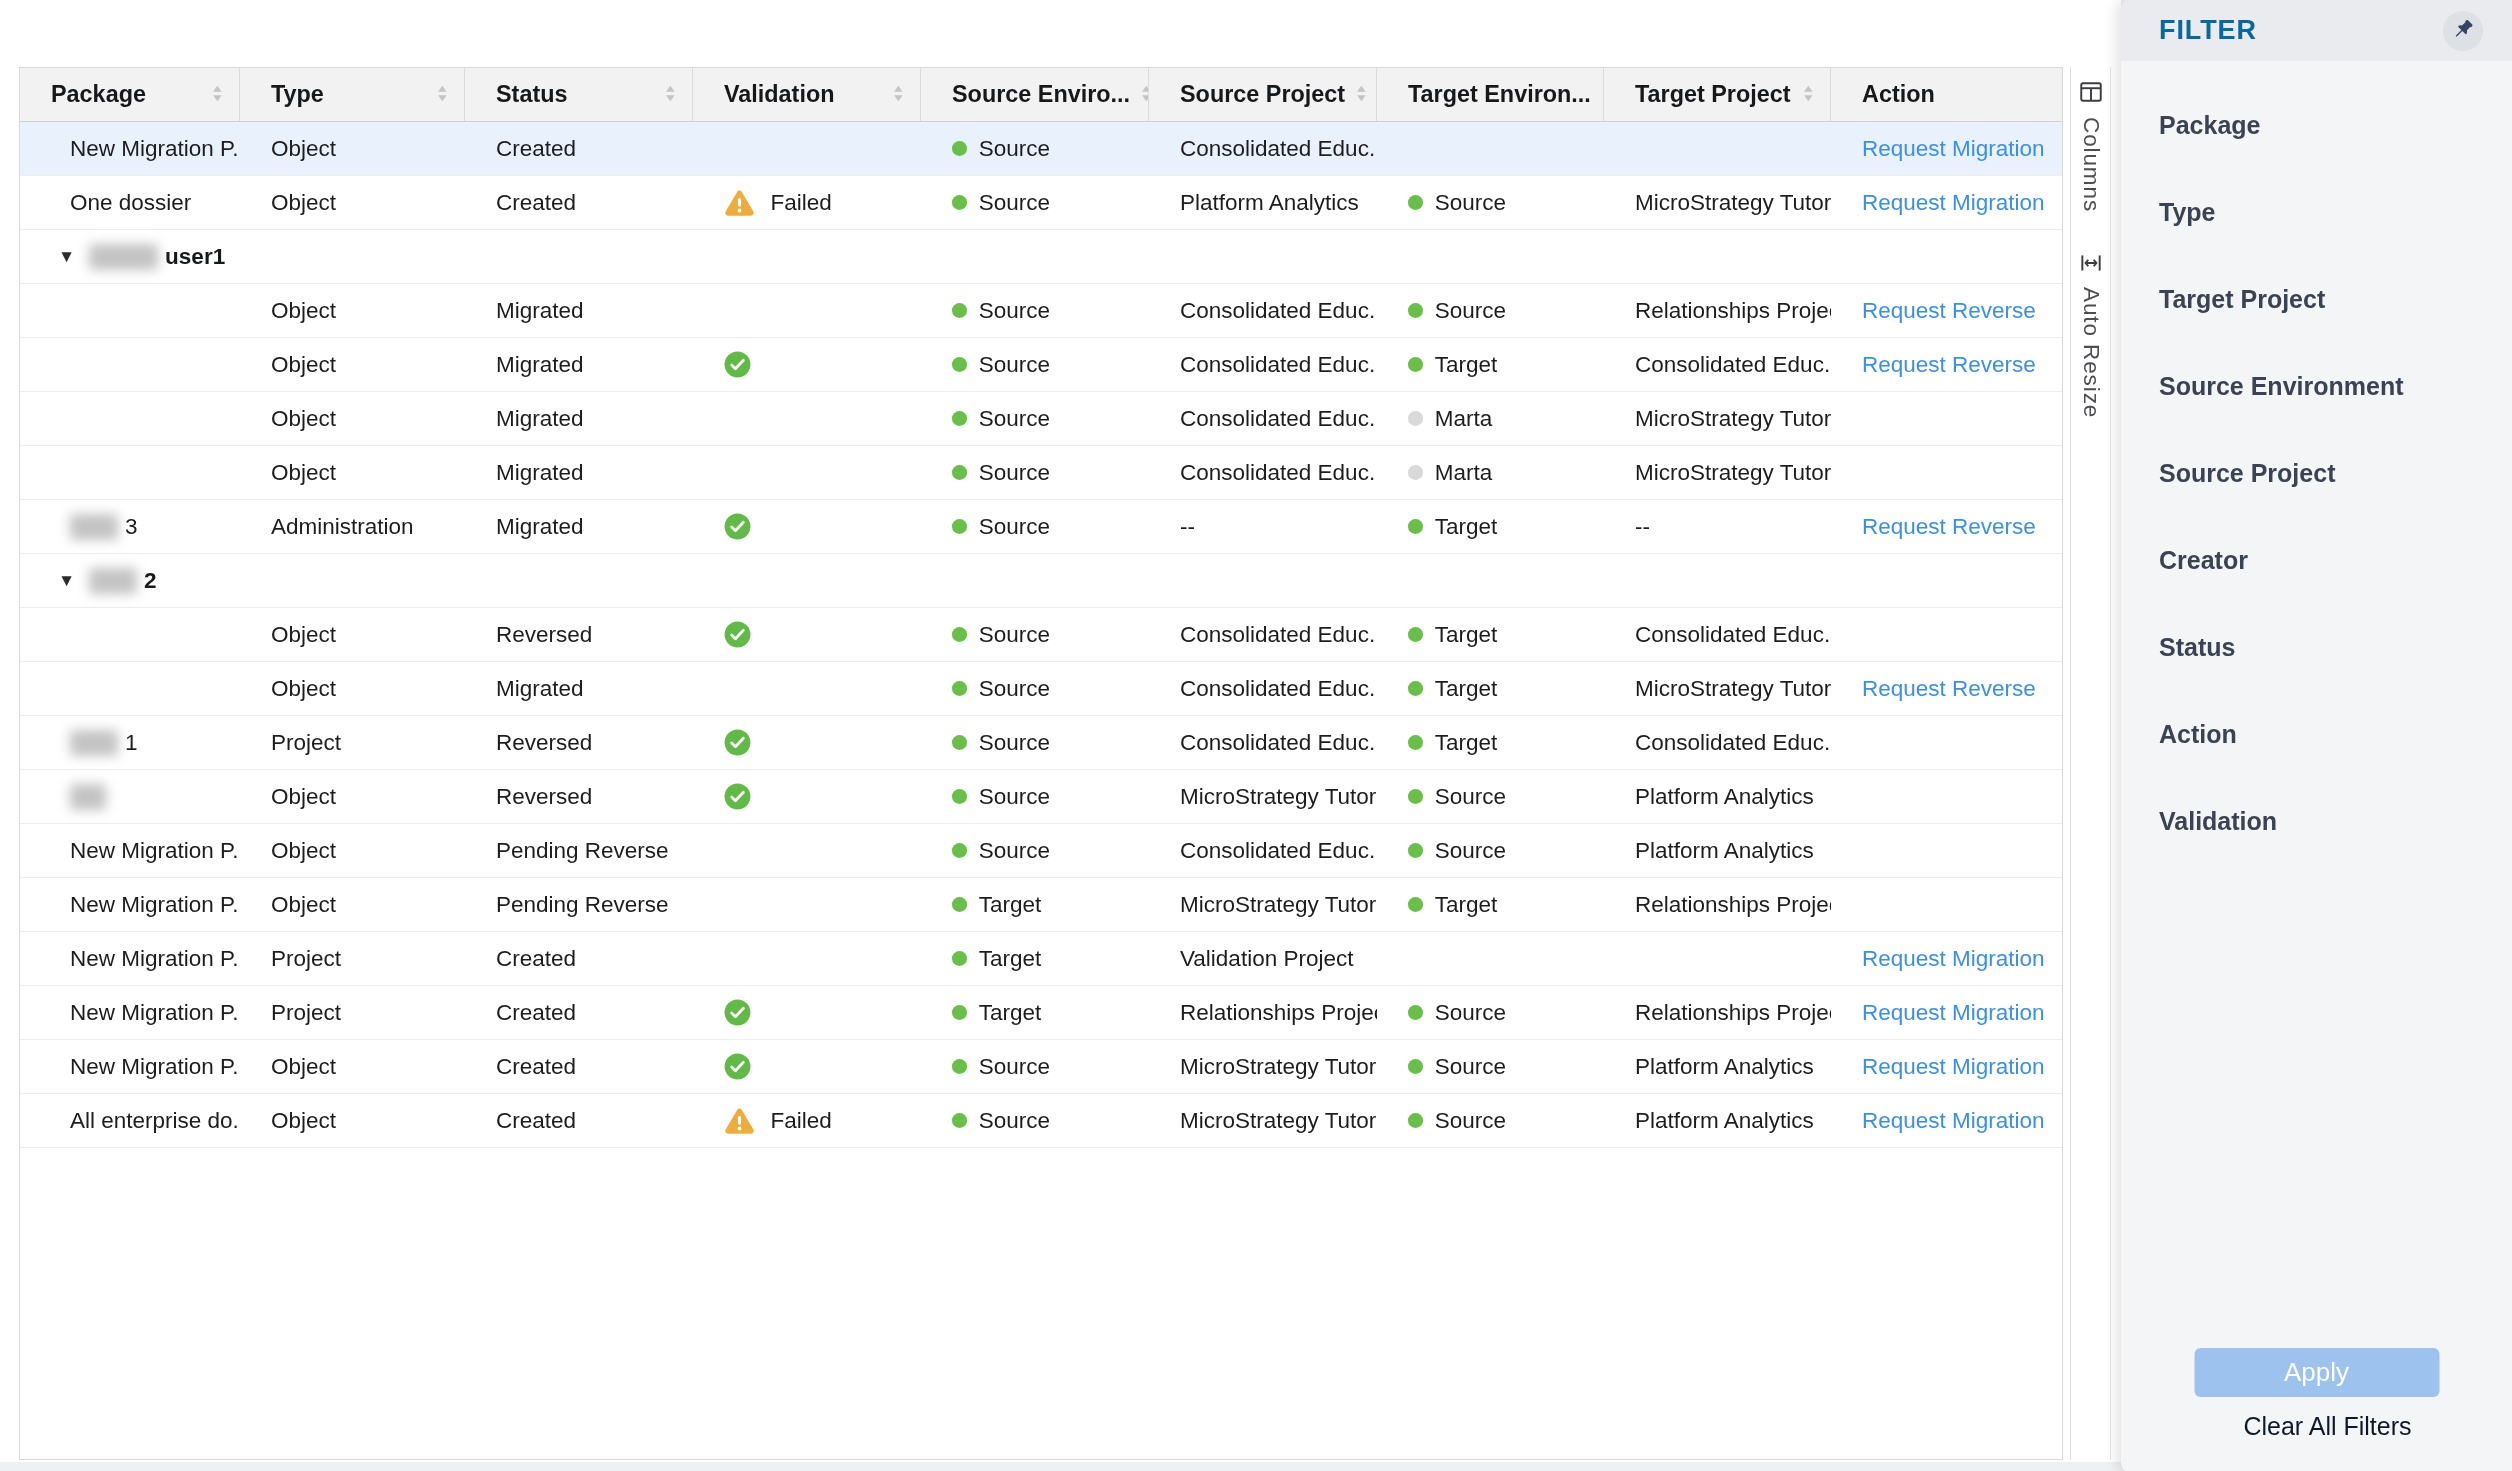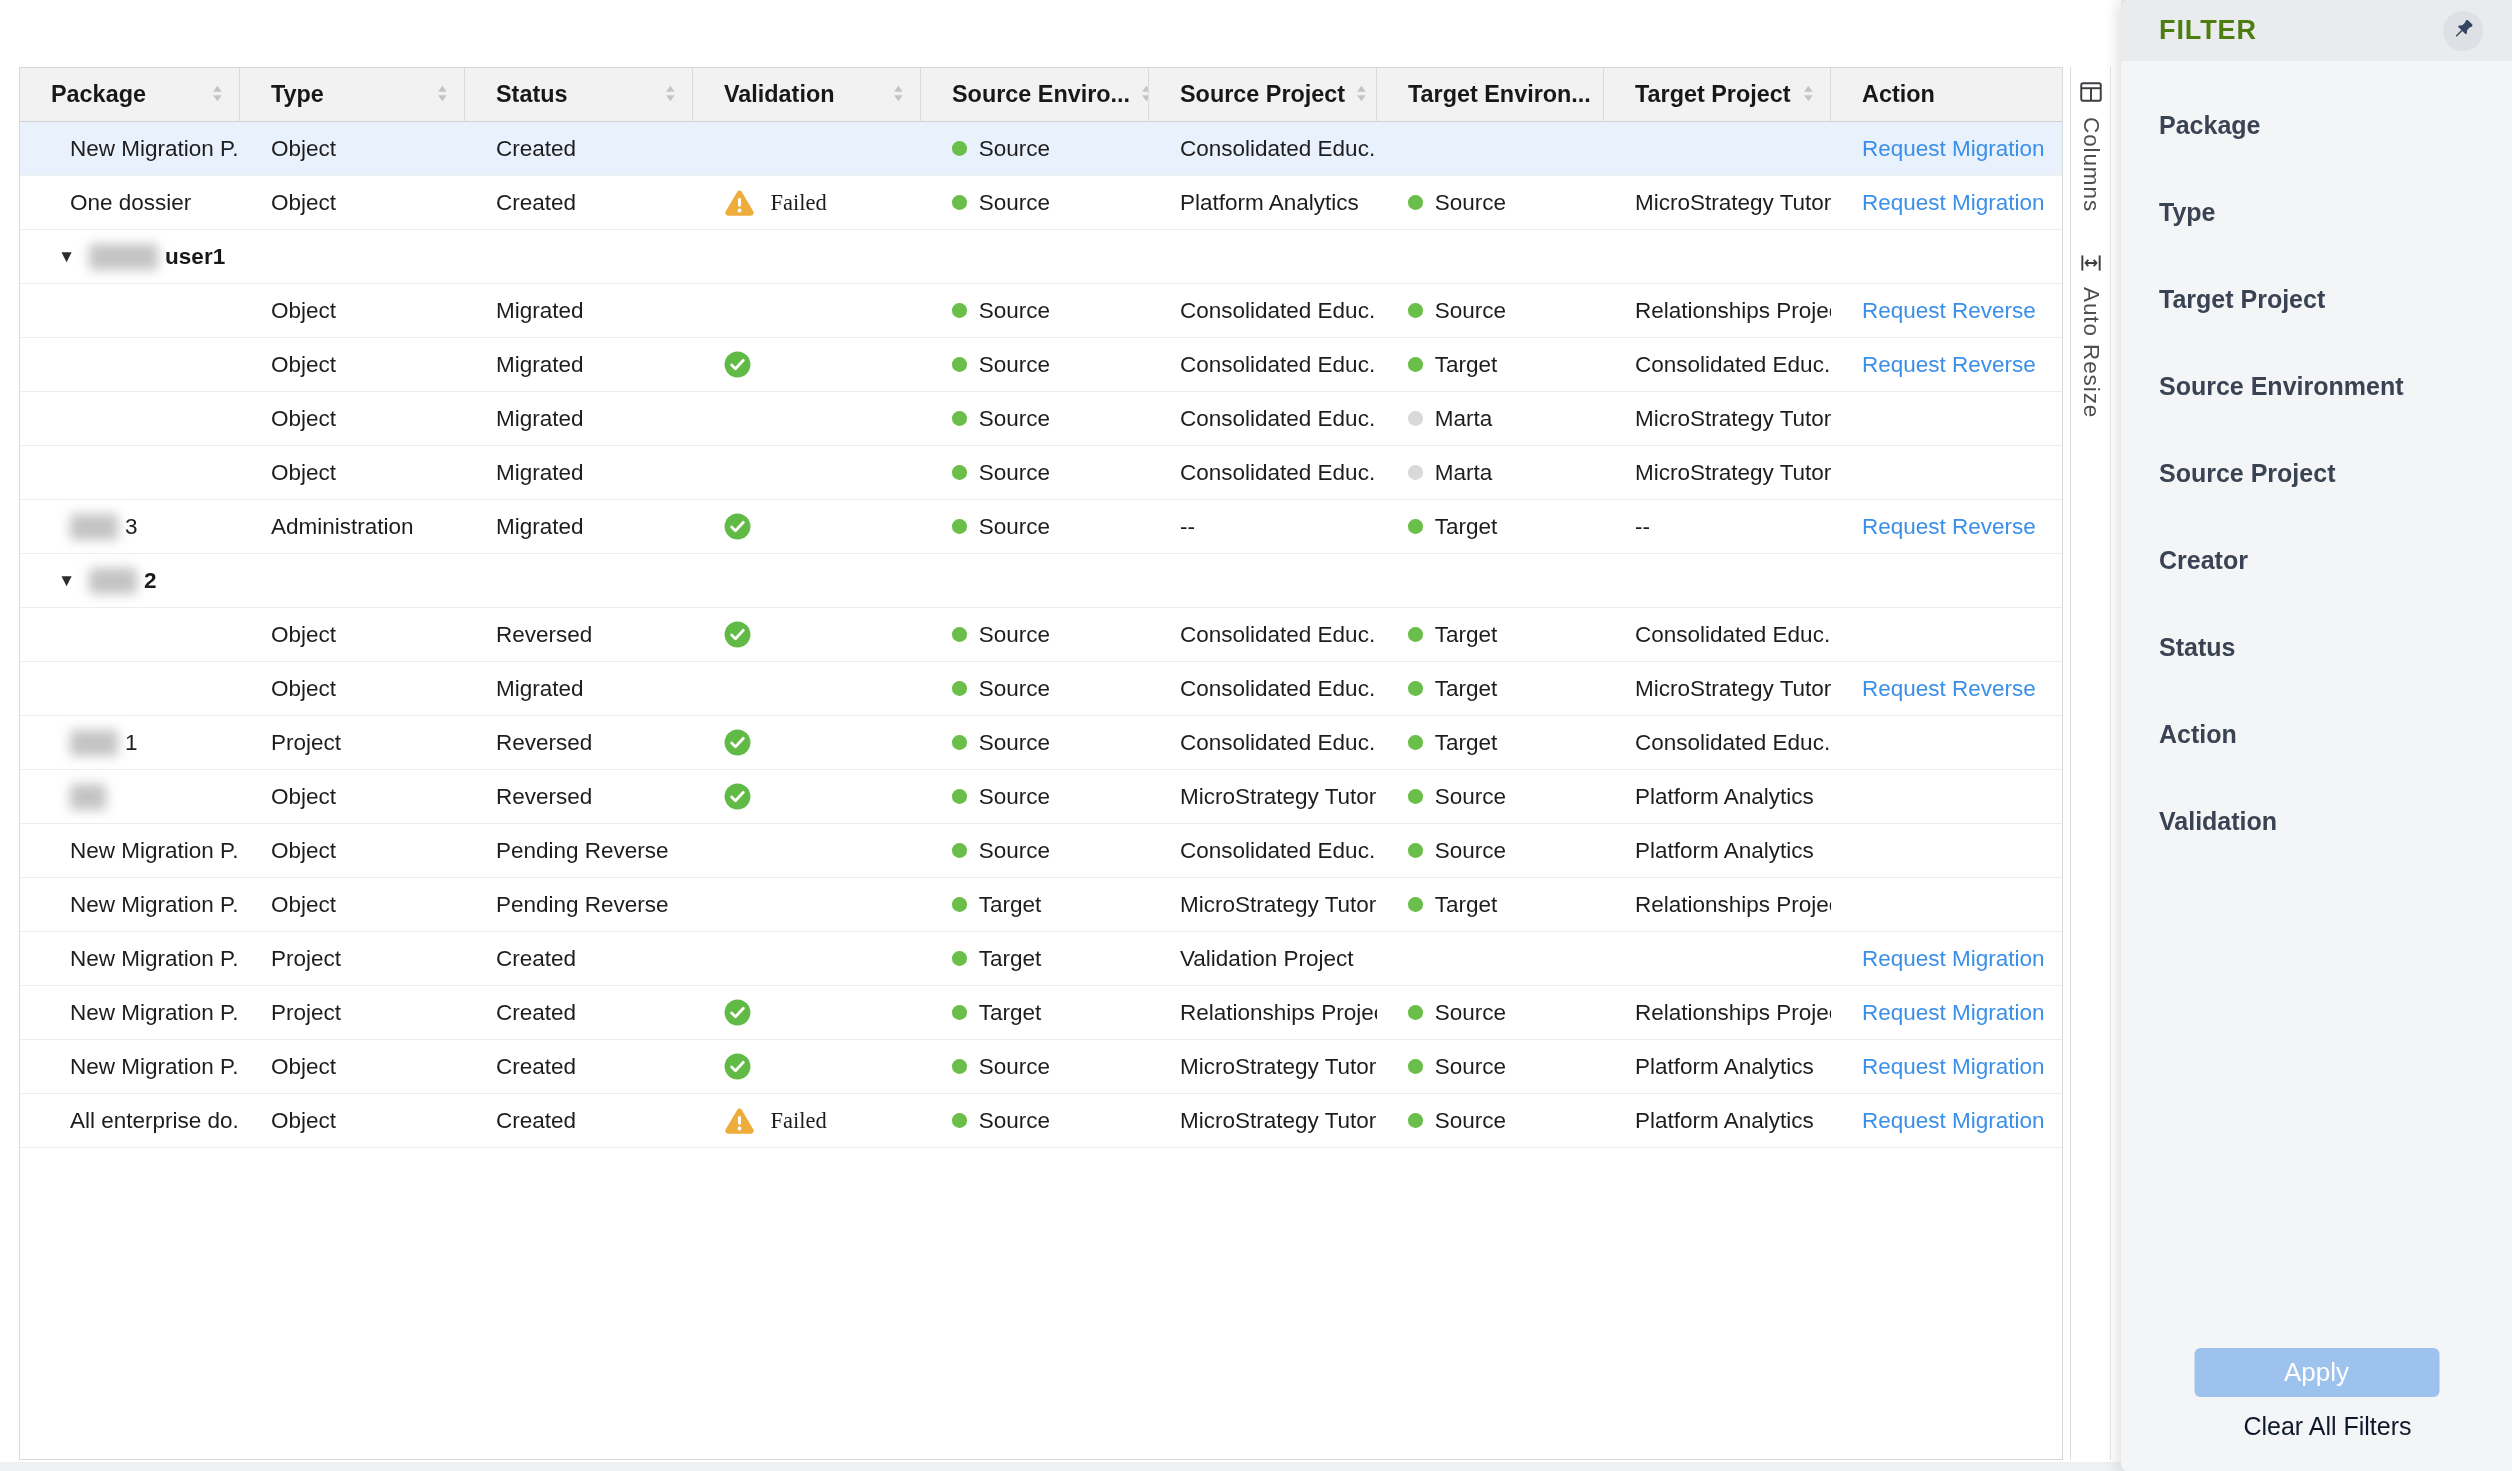--- a/index.html
+++ b/index.html
@@ -26,21 +26,21 @@
   .sorticon{flex:none;margin-left:8.7px;}
 
   .trow{display:grid;grid-template-columns:var(--cols);height:54px;
     border-bottom:1.7px solid #ededee;box-sizing:border-box;align-items:center;background:#fff;}
   .trow.selected{background:#e9f2fc;}
   .cell{padding-left:31px;font-size:22.5px;color:#1d1d1f;display:flex;align-items:center;
     white-space:nowrap;overflow:hidden;box-sizing:border-box;height:100%;}
   .cell.pkg{padding-left:50px;}
   .dot{width:14.7px;height:14.7px;border-radius:50%;margin-right:12px;flex:none;}
   .alink{color:#3a8fe8;text-decoration:none;cursor:pointer;font-size:22.5px;}
-  .vwrap{display:flex;align-items:center;gap:15.6px;font-family:Liberation Serif, serif;}
+  .vwrap{display:flex;align-items:center;gap:15.6px;}
   .blurchip{display:inline-block;height:26px;border-radius:3.5px;background:#c3c3c3;
     filter:blur(6px);margin-right:7px;flex:none;}
 
   .grow{display:flex;align-items:center;height:54px;padding-left:38px;
     border-bottom:1.7px solid #ededee;box-sizing:border-box;background:#fff;}
   .caret{font-size:17.3px;color:#2c2c2e;margin-right:14px;cursor:pointer;}
   .glabel{font-size:22.5px;font-weight:bold;color:#17181a;}
 
   
   .sidestrip{position:absolute;left:2070px;top:67px;width:41px;height:1393px;background:#fff;
@@ -48,21 +48,21 @@
     display:flex;flex-direction:column;align-items:center;padding-top:12px;}
   .sidetab{display:flex;flex-direction:column;align-items:center;cursor:pointer;}
   .sidetab + .sidetab{margin-top:38px;}
   .vtext{writing-mode:vertical-rl;font-size:22.5px;color:#4c4e52;margin-top:8.7px;letter-spacing:0.9px;}
 
   
   .fpanel{position:absolute;left:2121px;top:0;width:391px;height:1472px;background:#f4f5f6;
     border-radius:8.7px 0 0 8.7px;box-shadow:-3.5px 0 14px rgba(0,0,0,0.12);box-sizing:border-box;}
   .fheader{height:61px;background:#e9ebee;border-radius:8.7px 0 0 0;
     display:flex;align-items:center;justify-content:space-between;padding:0 29px 0 38px;box-sizing:border-box;}
-  .ftitle{font-size:27px;font-weight:bold;color:#4d7c0f;letter-spacing:0.9px;}
+  .ftitle{font-size:27px;font-weight:bold;color:#0369a1;letter-spacing:0.9px;}
   .pinbtn{width:40px;height:40px;border-radius:50%;background:#dde0e4;border:none;
     display:flex;align-items:center;justify-content:center;cursor:pointer;}
   .fbody{padding:50px 38px 0;}
   .fitem{height:87px;font-size:25px;font-weight:bold;color:#3a4353;cursor:pointer;}
   .applybtn{position:absolute;left:50%;transform:translateX(-50%);top:1348px;
     width:245px;height:49px;background:#9dc2ed;color:#fff;font-size:26px;
     font-family:"Liberation Sans",sans-serif;border:none;border-radius:6px;cursor:pointer;}
   .clearlink{position:absolute;top:1412px;left:11px;width:100%;text-align:center;
     font-size:25px;color:#0f172a;cursor:pointer;}
 </style>

